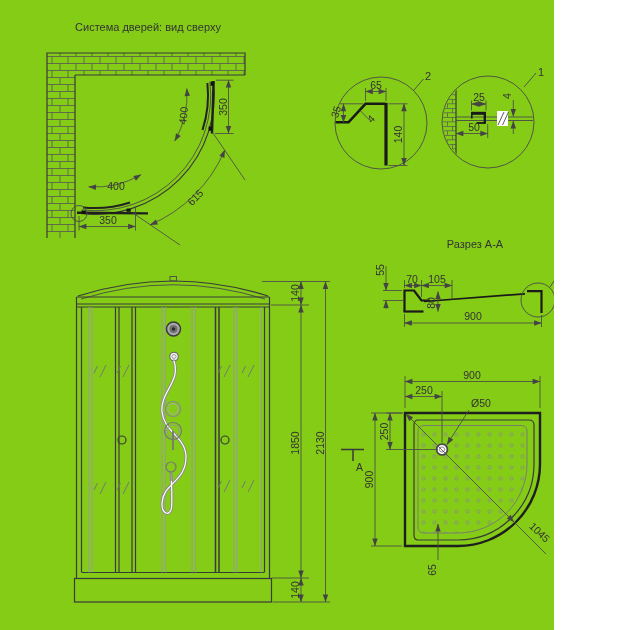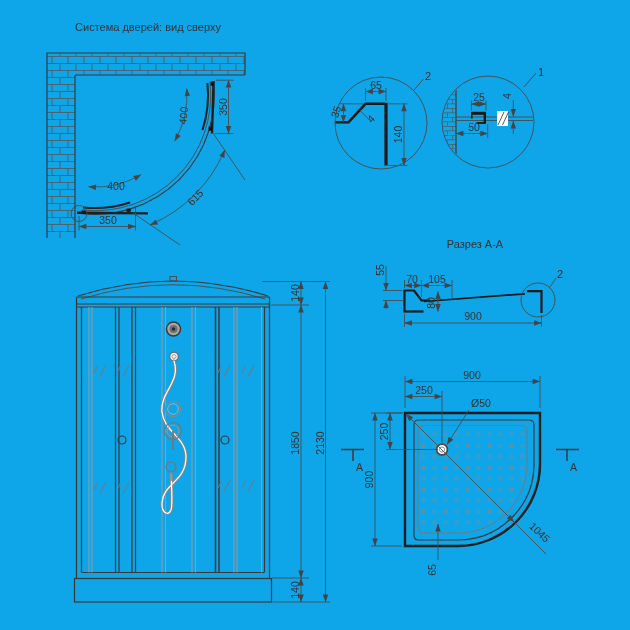--- a/index.html
+++ b/index.html
@@ -1,16 +1,16 @@
 <!DOCTYPE html>
 <html><head>
 <meta charset="utf-8">
 <style>
   html,body{margin:0;padding:0;background:#fff;}
-  .sheet{position:relative;width:630px;height:630px;background:#0ea5e9;overflow:hidden;
+  .sheet{position:relative;width:554px;height:630px;background:#84cc16;overflow:hidden;
          font-family:"Liberation Sans", sans-serif;}
   svg{display:block;}
   text{font-family:"Liberation Sans", sans-serif;fill:#333;font-size:10.5px;}
   .title{font-size:11px;}
   .ref{font-size:11px;}
   .thin{stroke:#4a4a4a;stroke-width:.9;fill:none;}
   .dim{stroke:#4a4a4a;stroke-width:.85;fill:none;}
   .med{stroke:#3a3a3a;stroke-width:1.2;fill:none;}
   .light{stroke:#9a9a9a;stroke-width:1;fill:none;}
   .thick{stroke:#1f1f1f;stroke-width:2.4;fill:none;}

